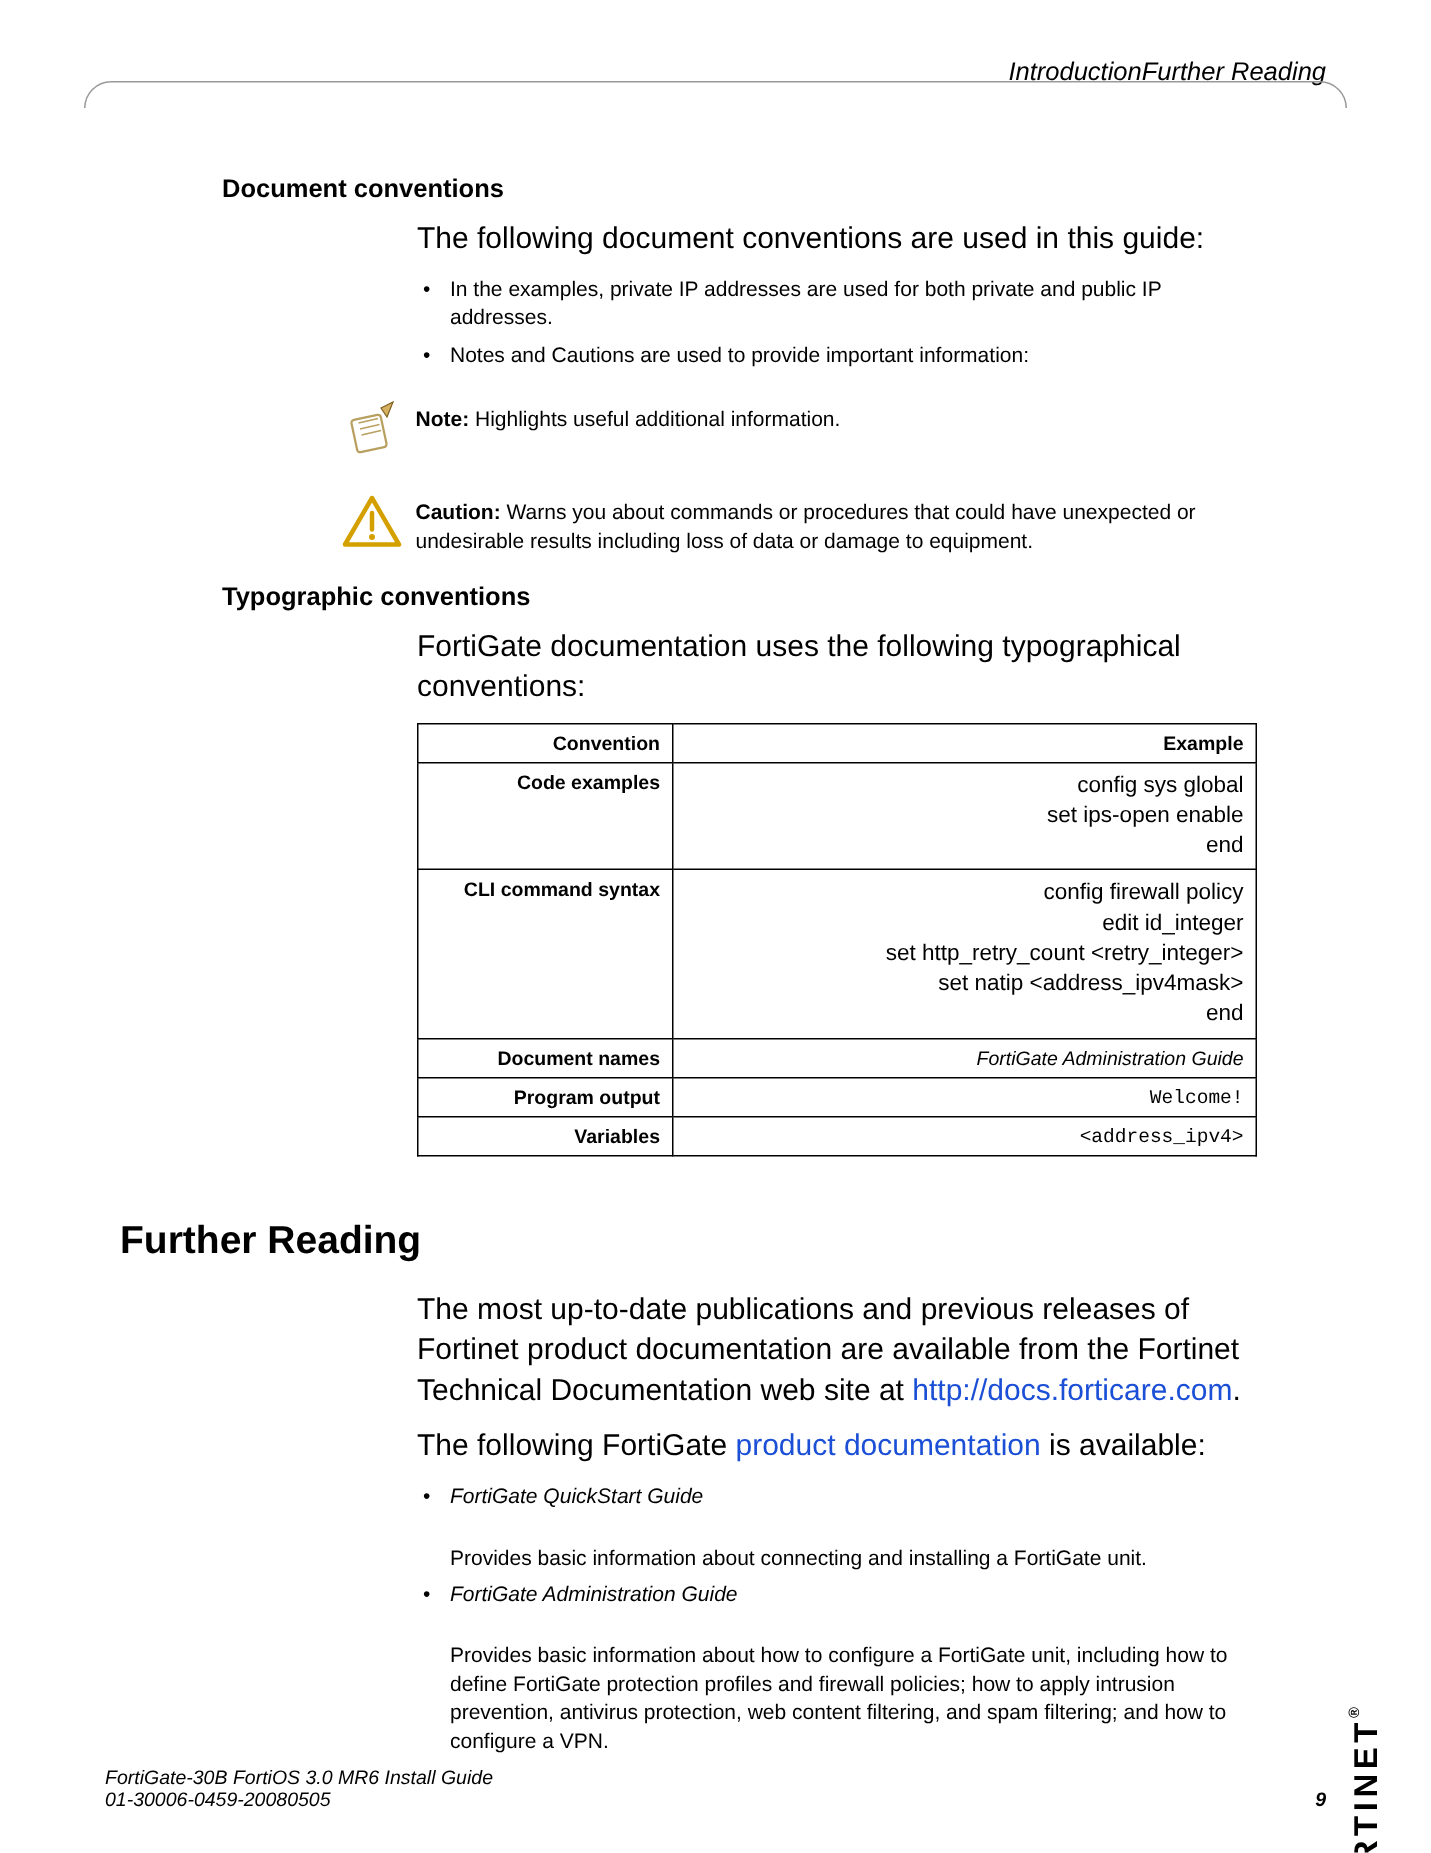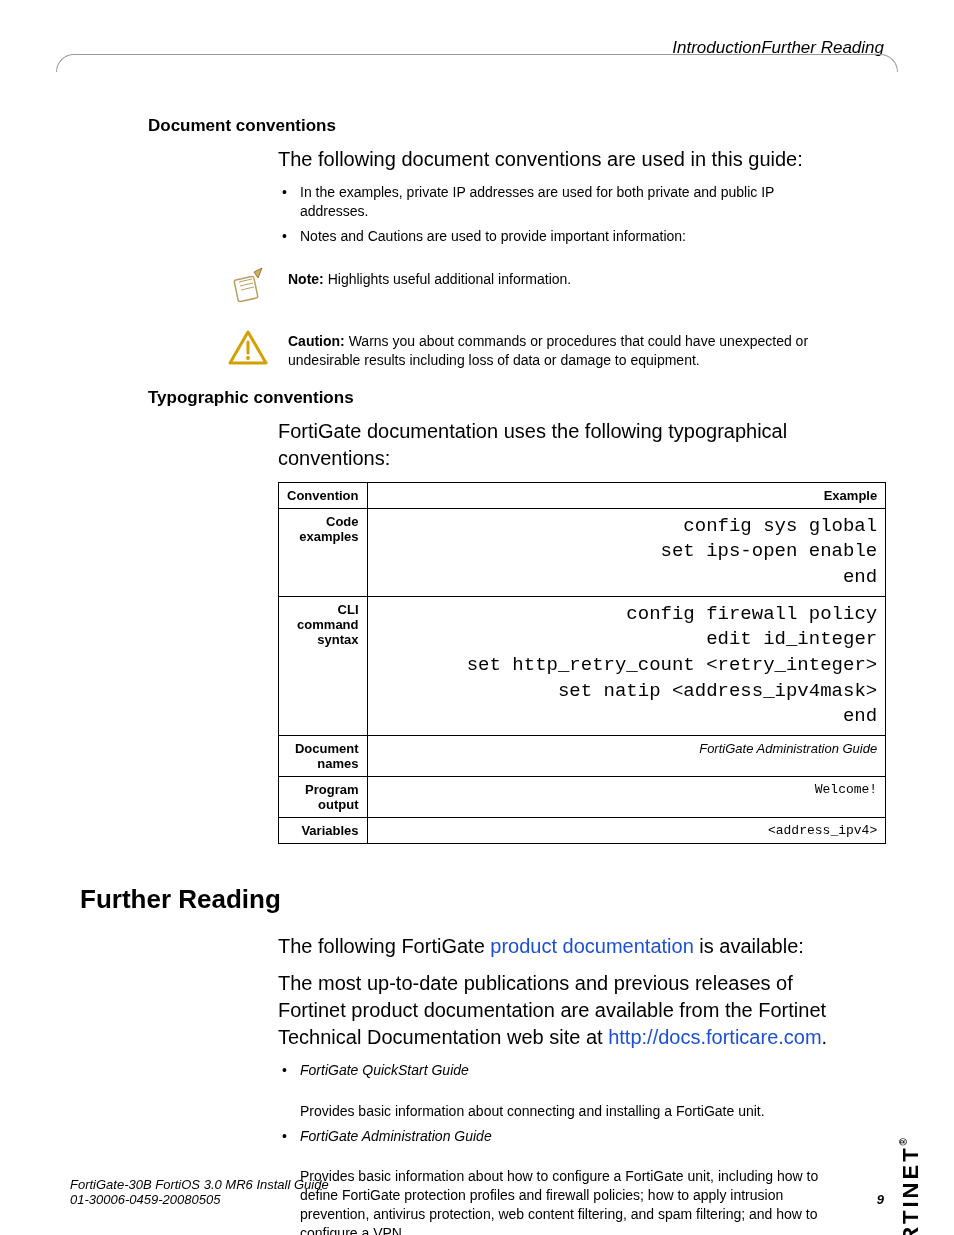--- a/index.html
+++ b/index.html
@@ -51,42 +51,42 @@
   ul.bullets > li::before { content: "•"; position: absolute; left: 4px; top: 0; }
   ul.bullets .sub { display: block; margin-top: 22px; margin-left: 0; }
   .italic { font-style: italic; }
   .bold { font-weight: bold; }
   .mono { font-family: "Courier New", Courier, monospace; }
   a.link { color: #1a4fd6; text-decoration: none; }
 
   .callout {
     display: flex;
     align-items: flex-start;
-    gap: 18px;
+    gap: 7px;
     margin: 18px 56px 18px 170px;
   }
   .callout .icon { flex: 0 0 44px; height: 44px; display: flex; align-items: center; justify-content: center; }
   .callout .text { font-size: 14px; line-height: 1.35; padding-top: 6px; }
 
   table.conv {
     border-collapse: collapse;
     width: 560px;
     margin-left: 222px;
     margin-top: 10px;
     font-size: 13px;
   }
   table.conv th, table.conv td {
     border: 1px solid #000;
     padding: 5px 8px;
     text-align: right;
     vertical-align: top;
   }
   table.conv th { font-weight: bold; }
   table.conv td:first-child { width: 170px; font-weight: bold; }
-  pre.code { font-family: Liberation Mono, monospace; font-size: 19px; white-space: pre; line-height: 1.35; }
+  pre.code { font-family: Liberation Sans, sans-serif; font-size: 15px; white-space: pre; line-height: 1.35; }
 
   .footer {
     position: absolute;
     left: 70px; right: 70px; bottom: 28px;
     display: flex; justify-content: space-between; align-items: flex-end;
     font-size: 13px; font-style: italic;
   }
   .footer .pnum { font-weight: bold; font-style: italic; }
 
   .side-logo {
@@ -196,24 +196,24 @@
       <tr>
         <td>Variables</td>
         <td class="mono" style="font-weight:normal">&lt;address_ipv4&gt;</td>
       </tr>
     </tbody>
       </table>
 
     <h1 class="major">Further Reading</h1>
     <div class="body-block">
       <p class="body">
-        <span>The following FortiGate </span><a class="link">product documentation</a><span> is available:</span>
+        <span>The most up-to-date publications and previous releases of Fortinet product documentation are available from the Fortinet Technical Documentation web site at </span><a class="link">http://docs.forticare.com</a><span>.</span>
       </p>
       <p class="body">
-        <span>The most up-to-date publications and previous releases of Fortinet product documentation are available from the Fortinet Technical Documentation web site at </span><a class="link">http://docs.forticare.com</a><span>.</span>
+        <span>The following FortiGate </span><a class="link">product documentation</a><span> is available:</span>
       </p>
       <ul class="bullets">
         <li>
           <span class="italic">FortiGate QuickStart Guide</span>
           <span class="sub">Provides basic information about connecting and installing a FortiGate unit.</span>
         </li>
         <li>
           <span class="italic">FortiGate Administration Guide</span>
           <span class="sub">Provides basic information about how to configure a FortiGate unit, including how to define FortiGate protection profiles and firewall policies; how to apply intrusion prevention, antivirus protection, web content filtering, and spam filtering; and how to configure a VPN.</span>
         </li>

